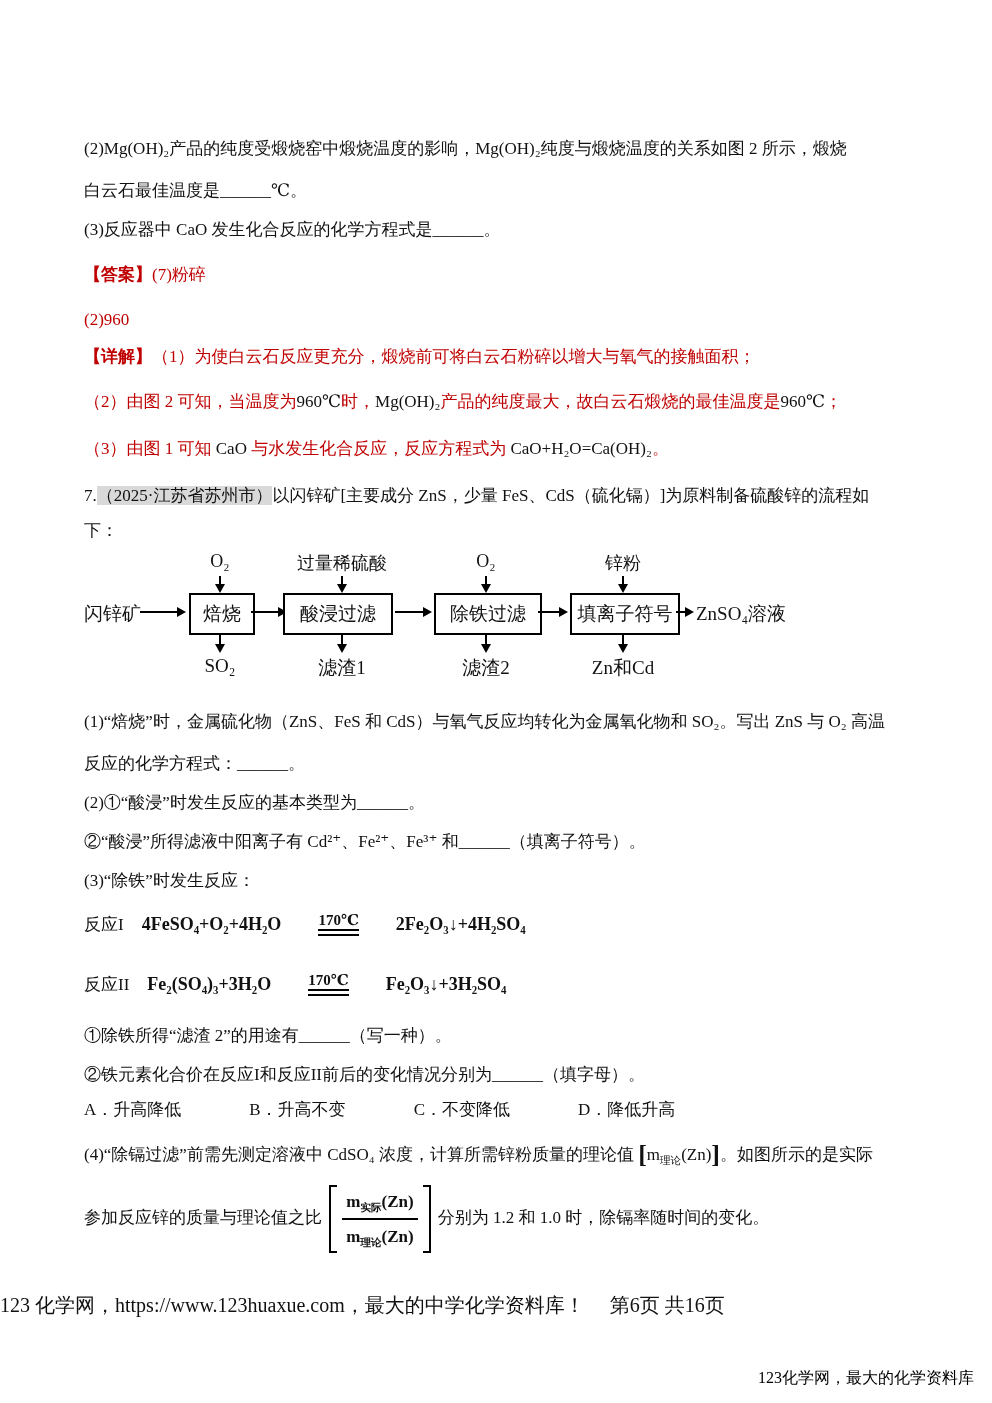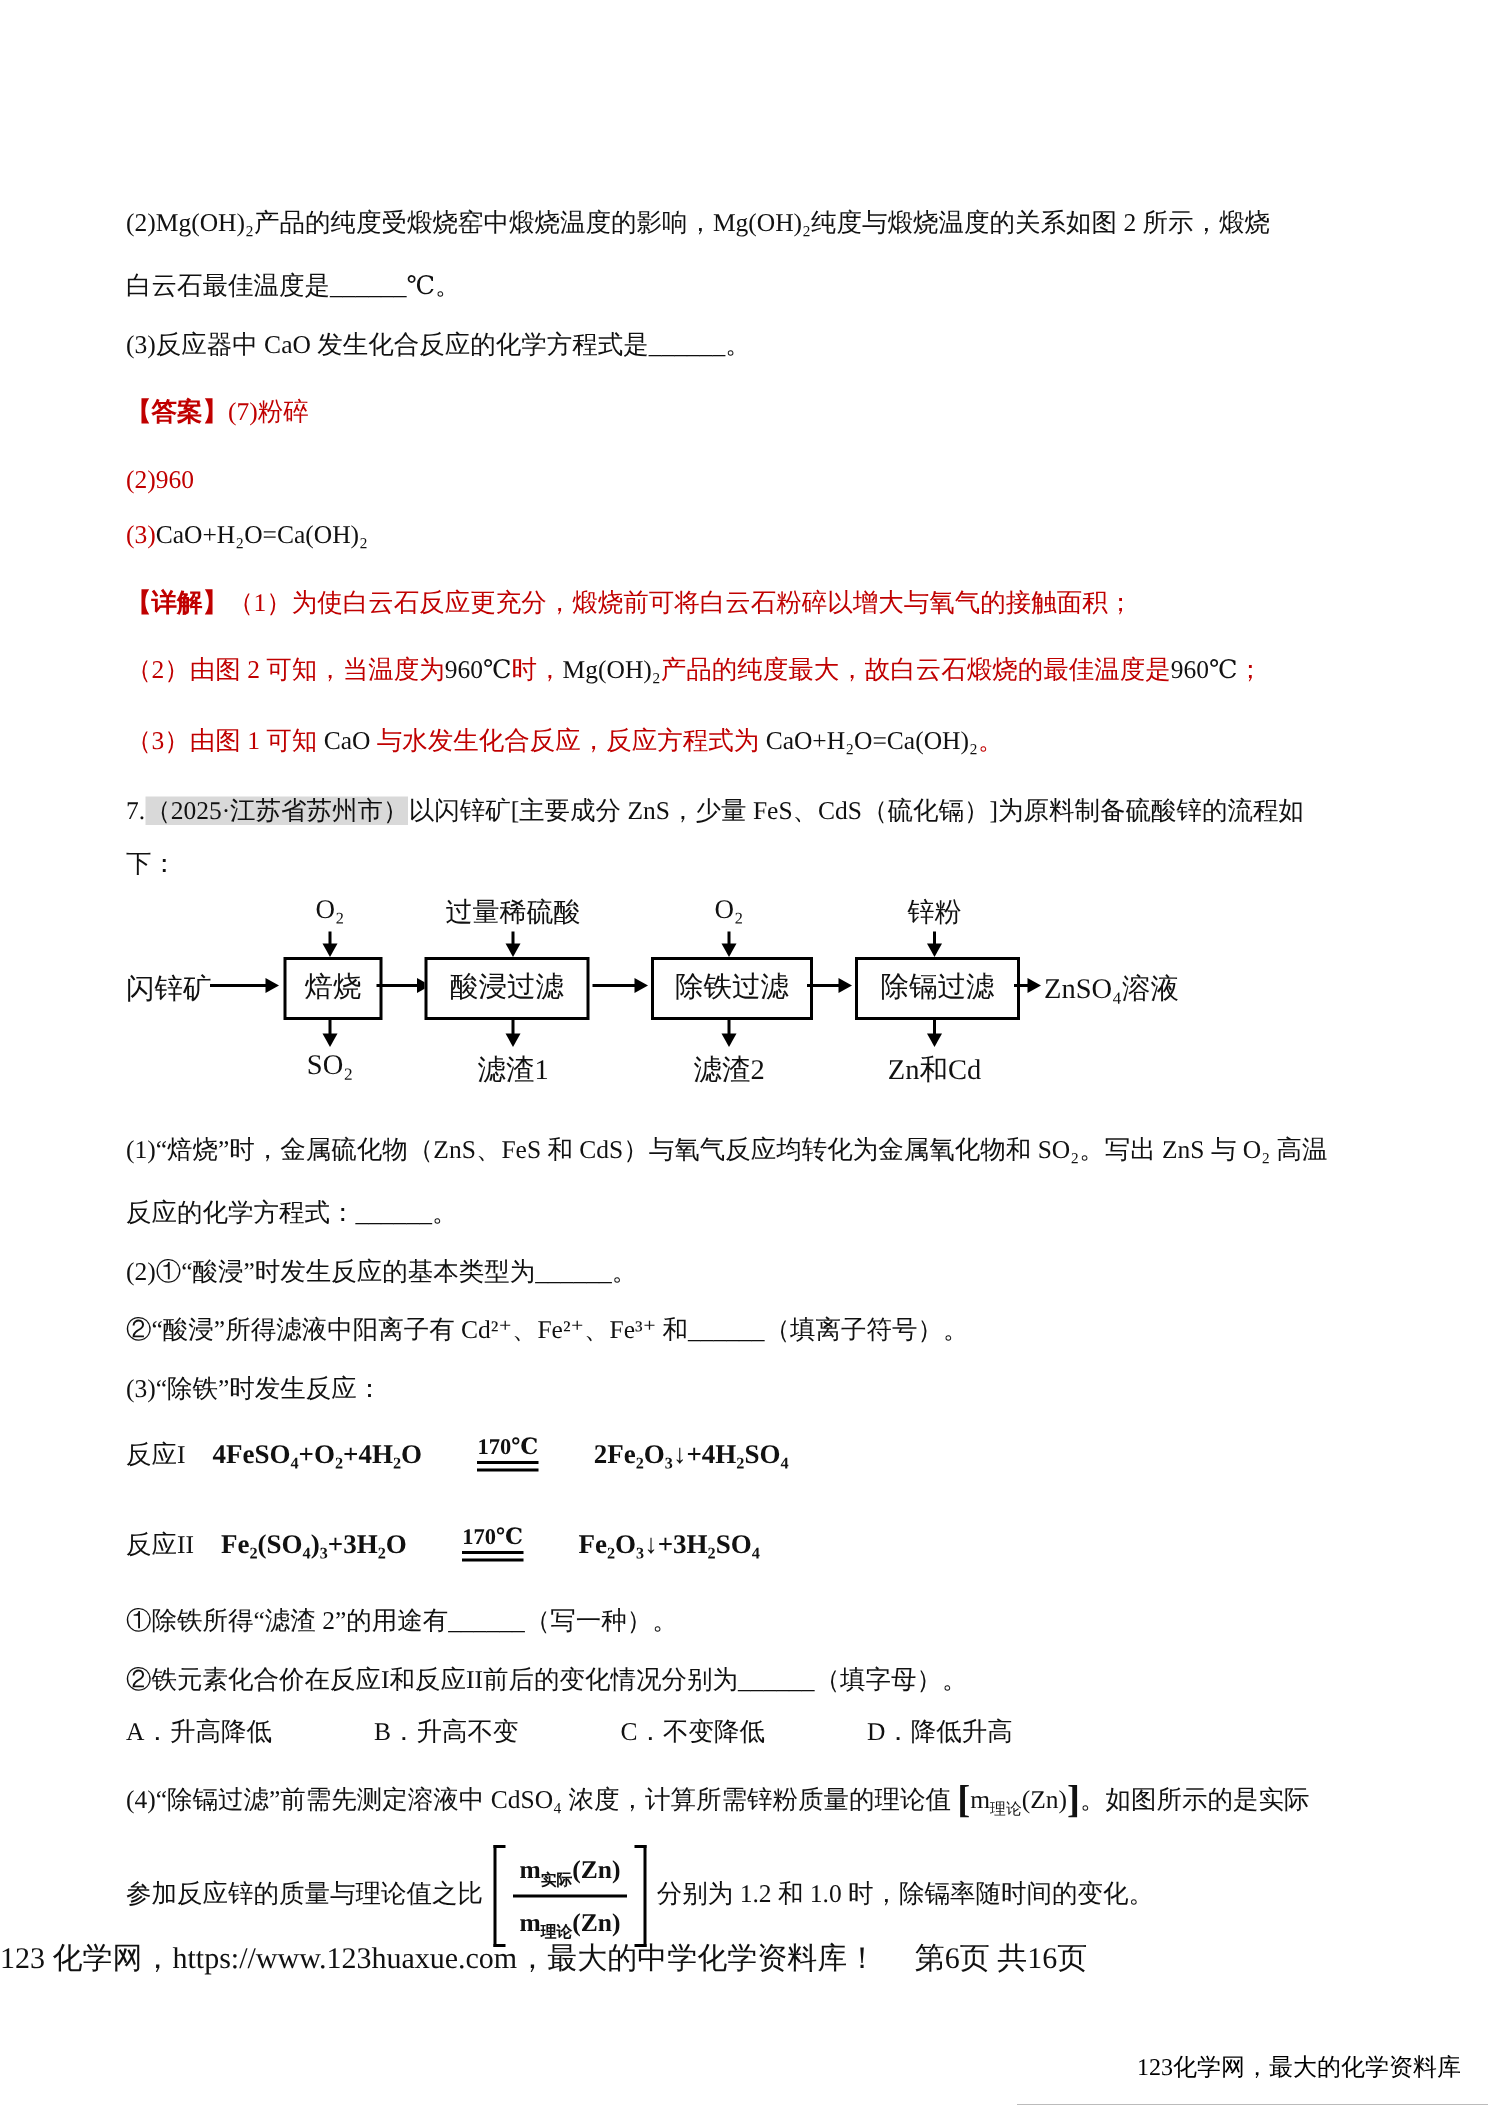--- a/index.html
+++ b/index.html
@@ -77,21 +77,20 @@
 
 <div class="page">
   <div class="content">
 
     <div class="para"><span class="seg ">(2)</span><span class="seg b">Mg(OH)₂</span><span class="seg ">产品的纯度受煅烧窑中煅烧温度的影响，</span><span class="seg b">Mg(OH)₂</span><span class="seg ">纯度与煅烧温度的关系如图 2 所示，煅烧</span></div>
     <div class="para mb10"><span class="seg ">白云石最佳温度是______℃。</span></div>
     <div class="para mb16"><span class="seg ">(3)反应器中 </span><span class="seg b">CaO</span><span class="seg "> 发生化合反应的化学方程式是______。</span></div>
 
     <div class="para mb16"><span class="seg rb">【答案】</span><span class="seg r">(7)粉碎</span></div>
     <div class="para mb8"><span class="seg r">(2)960</span></div>
-    <div class="para mb16"><span class="seg r">(3)</span><span class="seg b">CaO+H₂O=Ca(OH)₂</span></div>
 
     <div class="para mb16"><span class="seg rb">【详解】</span><span class="seg r">（1）为使白云石反应更充分，煅烧前可将白云石粉碎以增大与氧气的接触面积；</span></div>
     <div class="para mb18"><span class="seg r">（2）由图 2 可知，当温度为</span><span class="seg b">960℃</span><span class="seg r">时，</span><span class="seg b">Mg(OH)₂</span><span class="seg r">产品的纯度最大，故白云石煅烧的最佳温度是</span><span class="seg b">960℃</span><span class="seg r">；</span></div>
     <div class="para mb18"><span class="seg r">（3）由图 1 可知 </span><span class="seg b">CaO</span><span class="seg r"> 与水发生化合反应，反应方程式为 </span><span class="seg b">CaO+H₂O=Ca(OH)₂</span><span class="seg r">。</span></div>
 
     <div class="para mb6"><span class="seg ">7.</span><span class="seg hl">（2025·江苏省苏州市）</span><span class="seg ">以闪锌矿[主要成分 </span><span class="seg b">ZnS</span><span class="seg ">，少量 </span><span class="seg b">FeS</span><span class="seg ">、</span><span class="seg b">CdS</span><span class="seg ">（硫化镉）]为原料制备硫酸锌的流程如</span></div>
     <div class="para mb6"><span class="seg ">下：</span></div>
 
     <div class="diagram">
       <span class="dg-src">闪锌矿</span>
@@ -106,21 +105,21 @@
       <span class="varrow vt vc2"></span>
       <span class="varrow vt vc3"></span>
 
       <span class="harrow ha0"></span>
       <div class="dg-box dg-b0">焙烧</div>
       <span class="harrow ha1"></span>
       <div class="dg-box dg-b1">酸浸过滤</div>
       <span class="harrow ha2"></span>
       <div class="dg-box dg-b2">除铁过滤</div>
       <span class="harrow ha3"></span>
-      <div class="dg-box dg-b3">除镉过滤</div>
+      <div class="dg-box dg-b3">填离子符号</div>
       <span class="harrow ha4"></span>
       <span class="dg-res">ZnSO₄溶液</span>
 
       <span class="varrow vb vc0"></span>
       <span class="varrow vb vc1"></span>
       <span class="varrow vb vc2"></span>
       <span class="varrow vb vc3"></span>
 
       <span class="dg-botlabel bl0">SO₂</span>
       <span class="dg-botlabel bl1">滤渣1</span>

